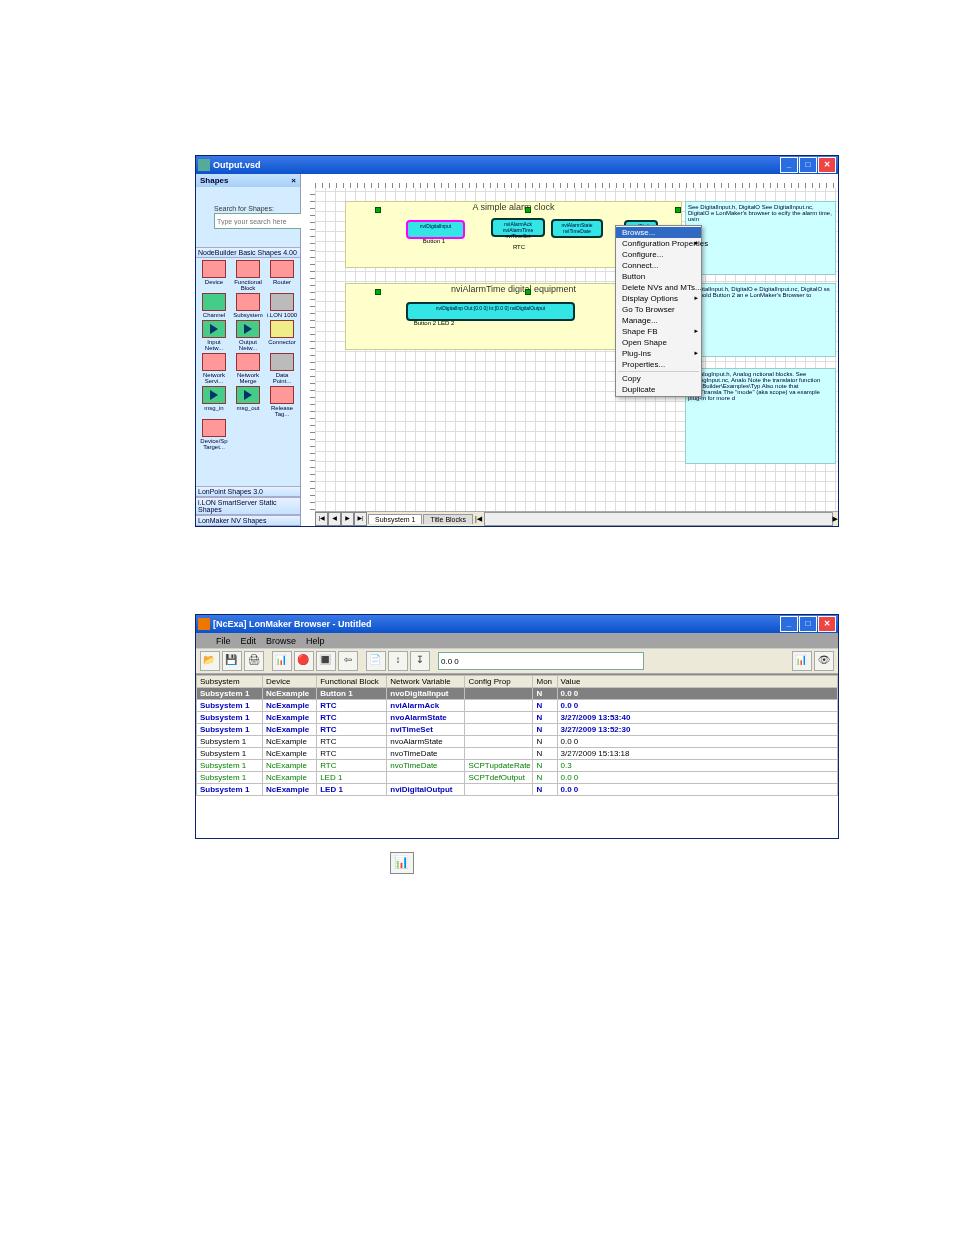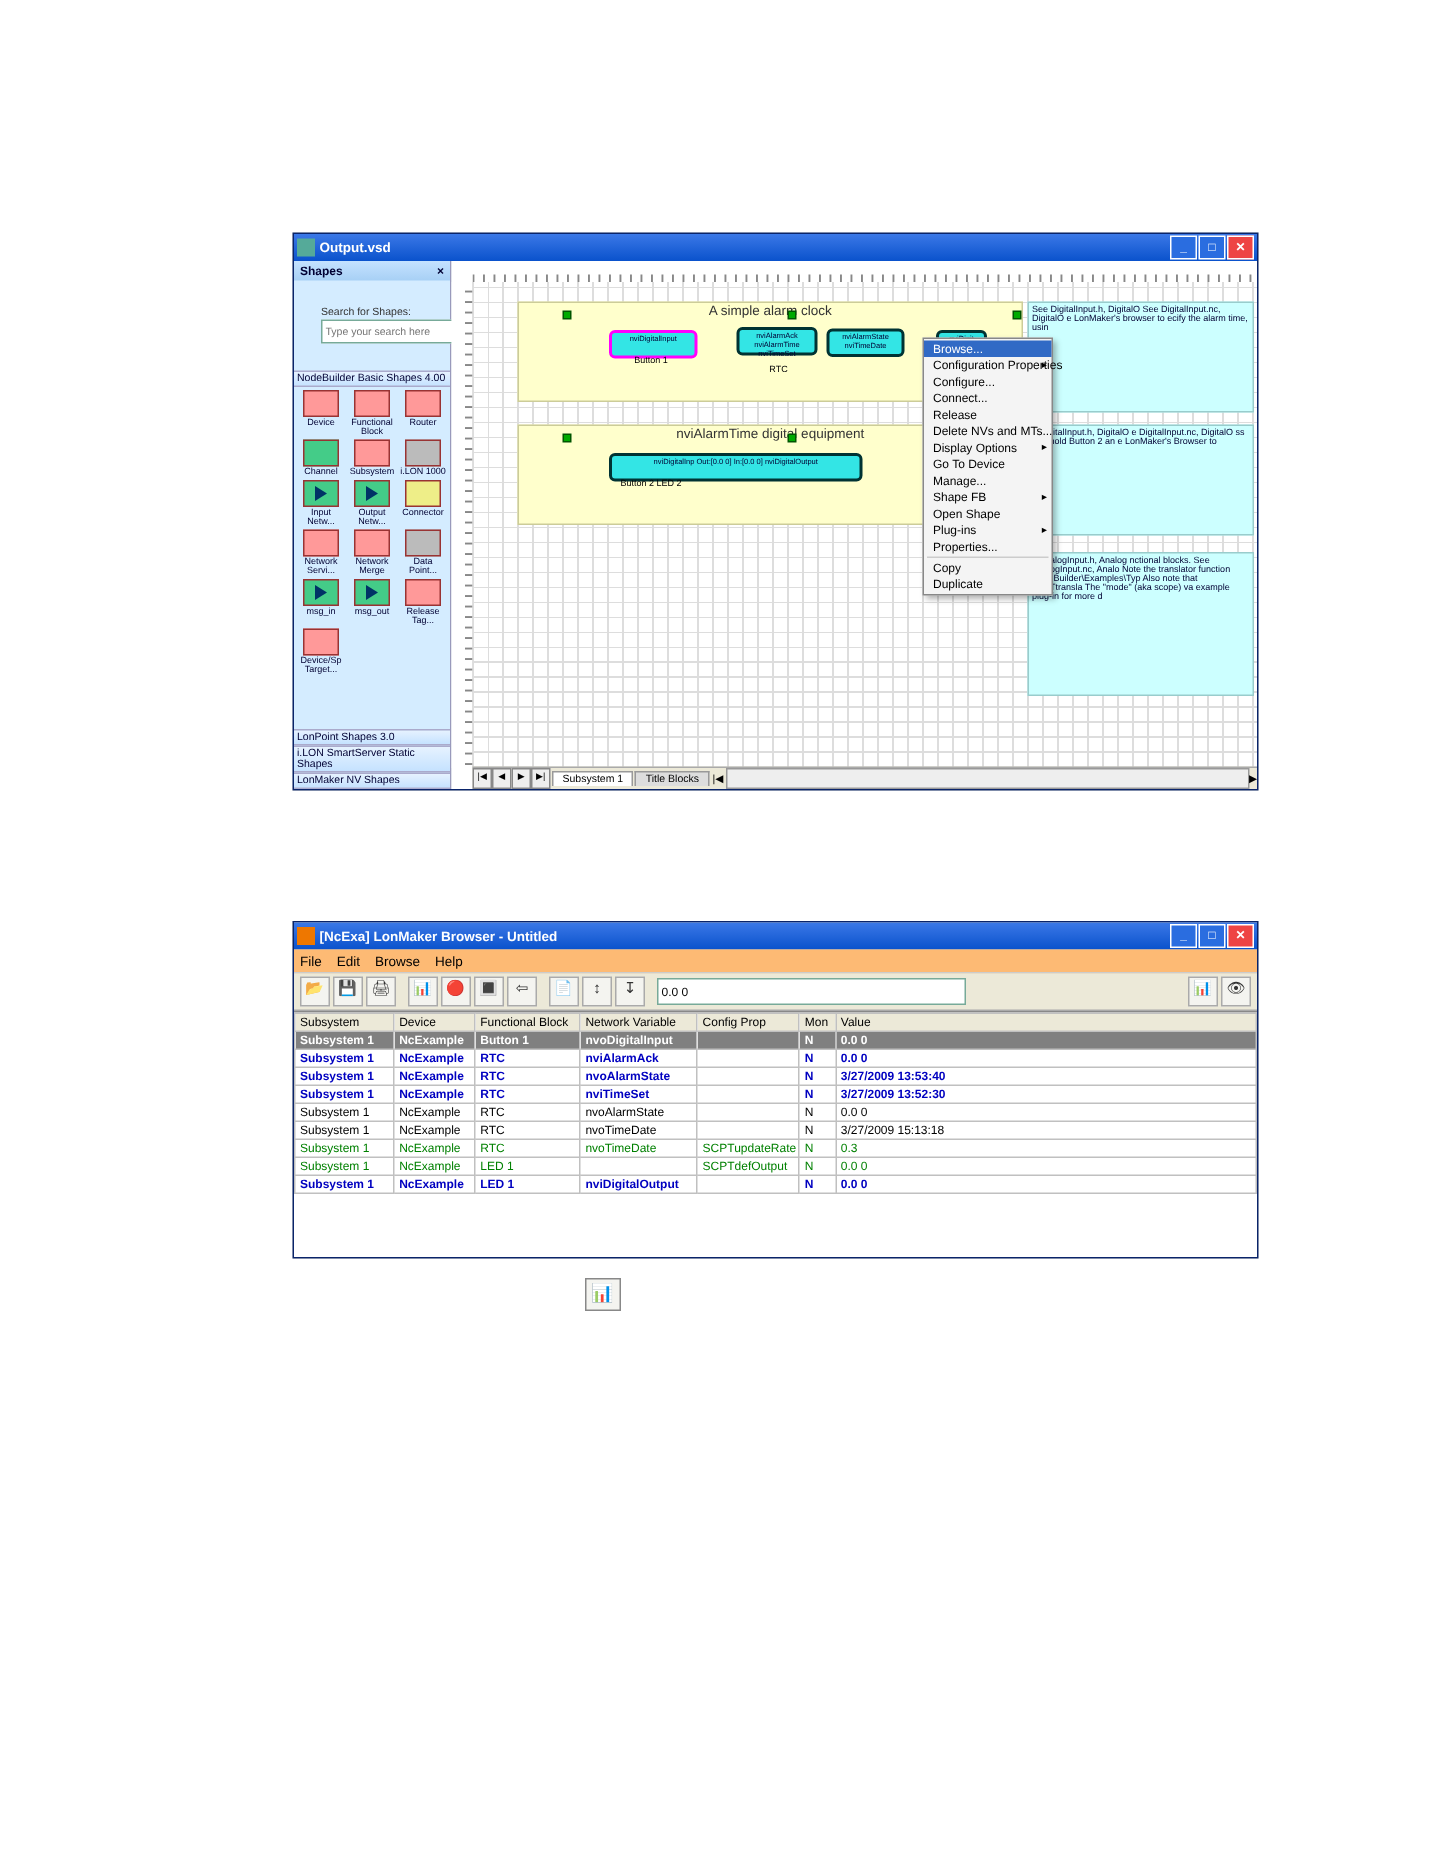--- a/index.html
+++ b/index.html
@@ -48,21 +48,21 @@
 .context-menu hr { margin: 1px 2px; border: none; border-top: 1px solid #ccc; }
 .tabs-row { position: absolute; bottom: 0; left: 14px; right: 0; height: 14px; background: #ece9d8; border-top: 1px solid #aaa; display: flex; align-items: center; font-size: 7px; }
 .tab-nav { display: flex; }
 .tab-nav div { width: 11px; height: 12px; border: 1px solid #888; background: #eee; text-align: center; line-height: 10px; font-size: 6px; }
 .tab { padding: 1px 6px; background: #fff; border: 1px solid #999; border-bottom: none; margin-left: 1px; }
 .tab.inactive { background: #ddd; }
 .hscroll { flex: 1; height: 12px; background: #eee; border: 1px solid #999; margin-left: 2px; }
 
 
 .win2 { position: absolute; left: 195px; top: 614px; width: 642px; height: 223px; border: 1px solid #0a246a; background: #ece9d8; display: flex; flex-direction: column; }
-.menubar { height: 15px; background: #fdba74; display: flex; align-items: center; font-size: 9px; color: #000; padding: 0 4px; gap: 10px; border-bottom: 1px solid #ccc; }
+.menubar { height: 15px; background: #a3a3a3; display: flex; align-items: center; font-size: 9px; color: #000; padding: 0 20px; gap: 10px; border-bottom: 1px solid #ccc; }
 .toolbar { height: 24px; background: #ece9d8; display: flex; align-items: center; padding: 0 4px; gap: 2px; border-bottom: 1px solid #aaa; }
 .tb-ico { width: 18px; height: 18px; border: 1px solid #aaa; background: #f4f4f0; font-size: 10px; text-align: center; line-height: 16px; color: #333; }
 .tb-sep { width: 4px; }
 .tb-input { width: 200px; height: 16px; border: 1px solid #7a9; font-size: 8px; padding: 0 2px; background: #fff; }
 .grid { flex: 1; background: #fff; overflow: auto; border-top: 1px solid #888; }
 table { border-collapse: collapse; width: 100%; table-layout: fixed; }
 th, td { border: 1px solid #c0c0c0; font-size: 8px; padding: 1px 3px; text-align: left; overflow: hidden; white-space: nowrap; }
 th { background: #ece9d8; font-weight: normal; }
 tr.selrow td { background: #808080; color: #fff; font-weight: bold; }
 tr.bluerow td { color: #0000c0; font-weight: bold; }
@@ -219,24 +219,24 @@
 NodeBuilder\Examples\Typ
 
 Also note that UFPTtransla
 The "mode" (aka scope) va
 example plug-in for more d</div>
               <div class="context-menu" style="left: 300px; top: 37px;">
                 <div class="mi sel">Browse...</div>
                 <div class="mi sub">Configuration Properties</div>
                 <div class="mi">Configure...</div>
                 <div class="mi">Connect...</div>
-                <div class="mi">Release</div>
+                <div class="mi">Button</div>
                 <div class="mi">Delete NVs and MTs...</div>
                 <div class="mi sub">Display Options</div>
-                <div class="mi">Go To Device</div>
+                <div class="mi">Go To Browser</div>
                 <div class="mi">Manage...</div>
                 <div class="mi sub">Shape FB</div>
                 <div class="mi">Open Shape</div>
                 <div class="mi sub">Plug-ins</div>
                 <div class="mi">Properties...</div>
                 <hr>
                 <div class="mi">Copy</div>
                 <div class="mi">Duplicate</div>
               </div>
             </div>

